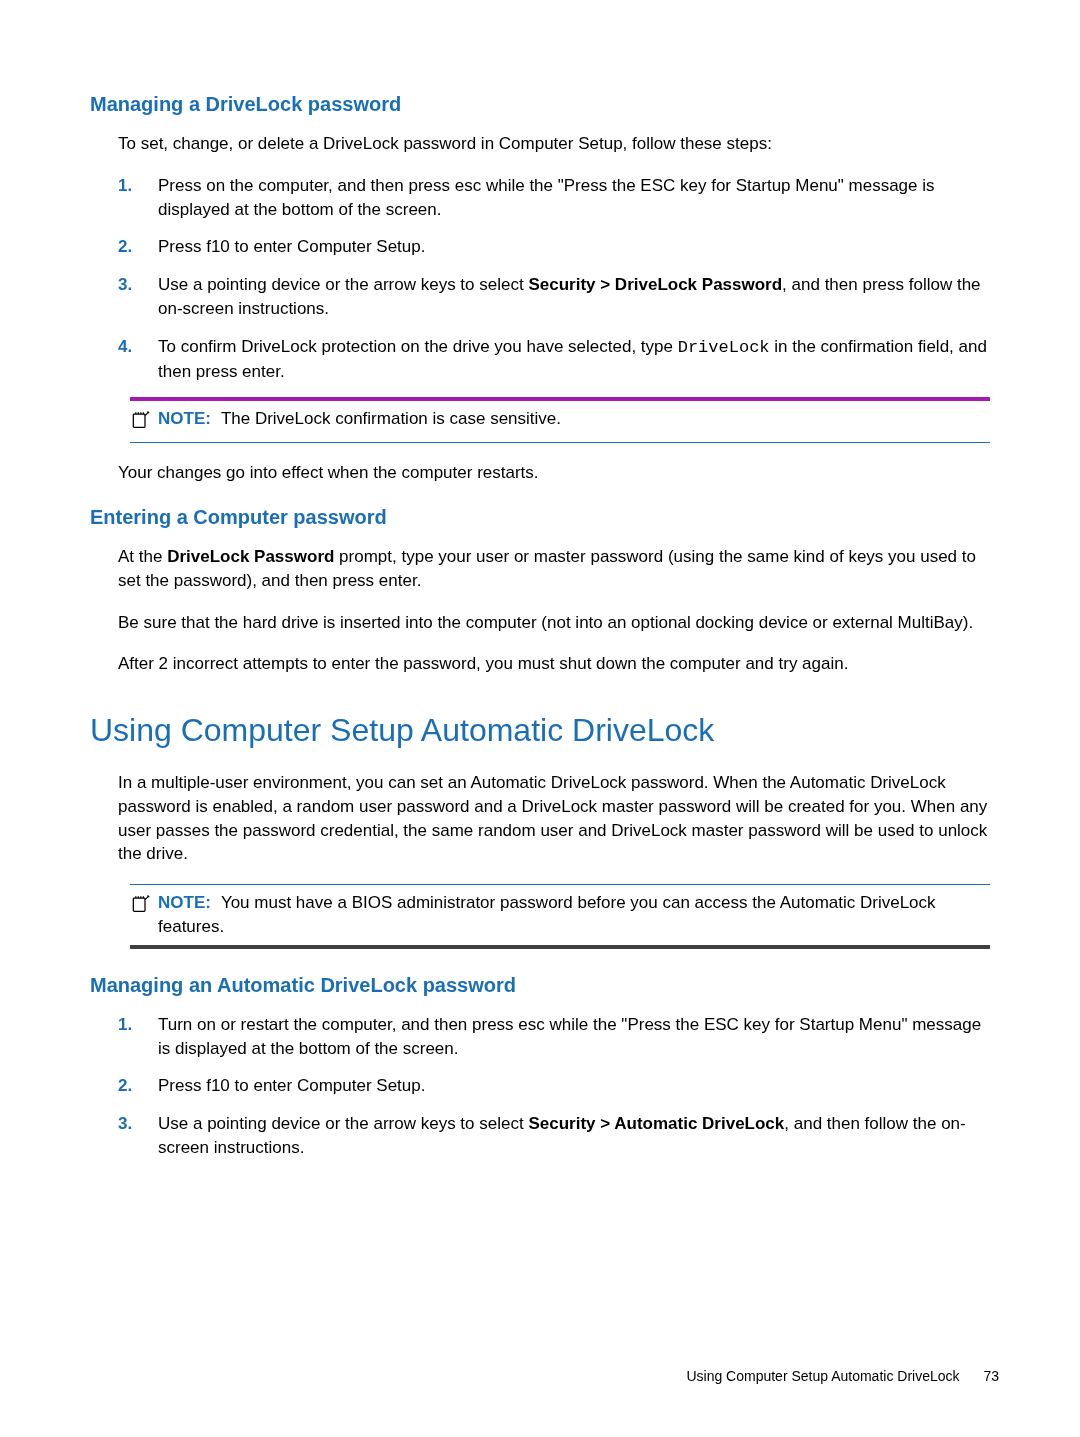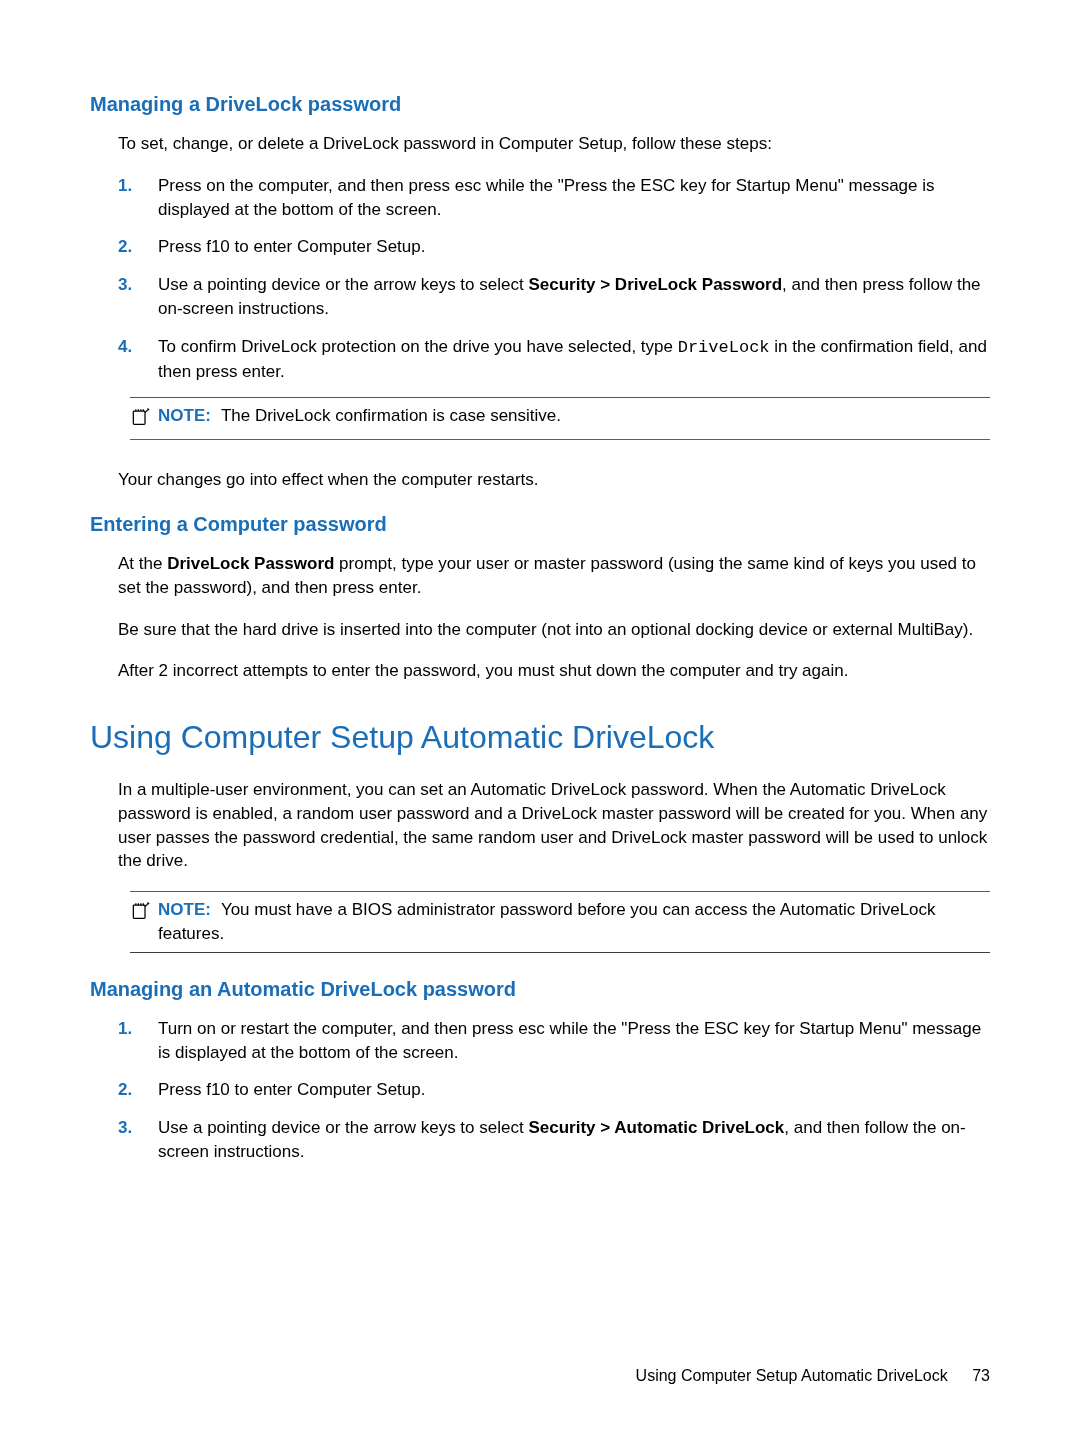--- a/index.html
+++ b/index.html
@@ -59,32 +59,32 @@
     .key {
       color: #000000;
     }
     .bold {
       font-weight: bold;
     }
     .mono {
       font-family: "Courier New", Courier, monospace;
     }
     .note-box {
-      border-top: 1px solid #a21caf;
+      border-top: 4px solid #a21caf;
       border-bottom: 1px solid #1a6eb8;
       padding: 6px 0 6px 0;
       margin-left: 40px;
-      margin-bottom: 28px;
+      margin-bottom: 18px;
       display: flex;
       align-items: flex-start;
       gap: 8px;
     }
     .note-box-wide {
       border-top: 1px solid #1a6eb8;
-      border-bottom: 1px solid #404040;
+      border-bottom: 4px solid #404040;
       padding: 6px 0 6px 0;
       margin-left: 40px;
       margin-bottom: 22px;
       display: flex;
       align-items: flex-start;
       gap: 8px;
     }
     .note-icon {
       flex: 0 0 auto;
       margin-top: 2px;
@@ -93,22 +93,22 @@
       color: #1a6eb8;
       font-weight: bold;
       margin-right: 10px;
     }
     .note-text {
       flex: 1;
     }
     .footer {
       position: absolute;
       bottom: 50px;
-      right: 90px;
-      font-size: 16px;
+      right: 81px;
+      font-size: 14px;
     }
     .footer .pagenum {
       margin-left: 20px;
     }
   </style>
 </head>
 <body>
 
 <div>
   <div class="h3">Managing a DriveLock password</div>

